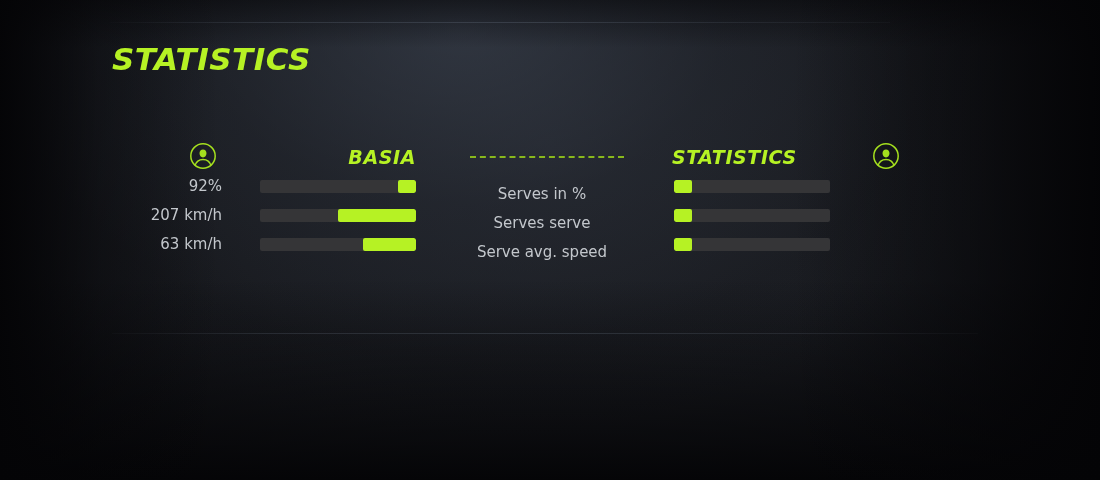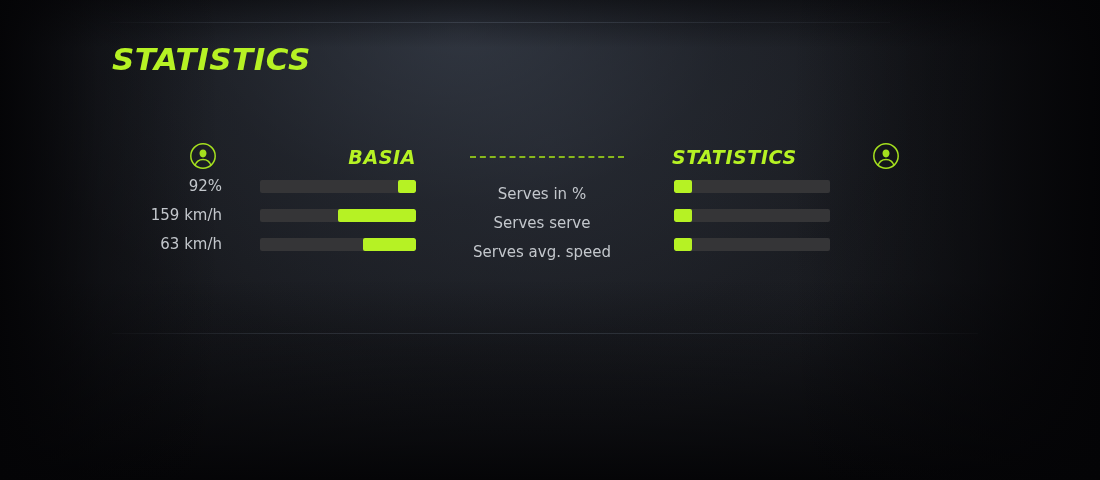--- a/index.html
+++ b/index.html
@@ -230,36 +230,36 @@
       <div class="bar-track left">
         <div class="bar-fill" style="width: 11.5%;"></div>
       </div>
       <div class="stat-label">Serves in %</div>
       <div class="bar-track right">
         <div class="bar-fill" style="width: 11.5%;"></div>
       </div>
     </div>
 
     <div class="stat-row">
-      <div class="stat-value">159 km/h</div>
+      <div class="stat-value">207 km/h</div>
       <div class="bar-track left">
         <div class="bar-fill" style="width: 50%;"></div>
       </div>
       <div class="stat-label">Serves serve</div>
       <div class="bar-track right">
         <div class="bar-fill" style="width: 11.5%;"></div>
       </div>
     </div>
 
     <div class="stat-row">
       <div class="stat-value">63 km/h</div>
       <div class="bar-track left">
         <div class="bar-fill" style="width: 34%;"></div>
       </div>
-      <div class="stat-label">Serves avg. speed</div>
+      <div class="stat-label">Serve avg. speed</div>
       <div class="bar-track right">
         <div class="bar-fill" style="width: 11.5%;"></div>
       </div>
     </div>
 
 
   </div>
 
   <div class="bottom-rule"></div>
 

